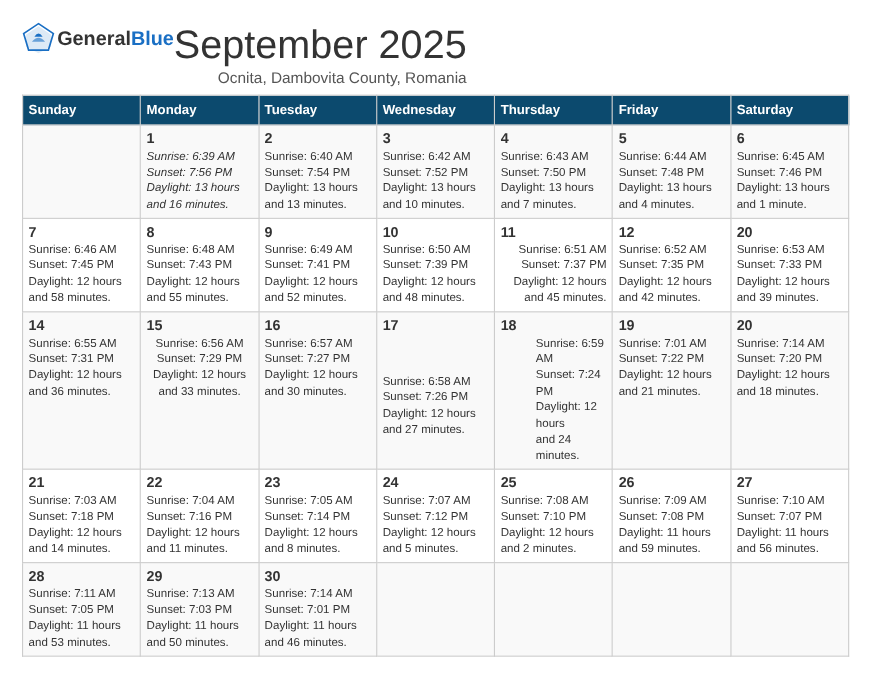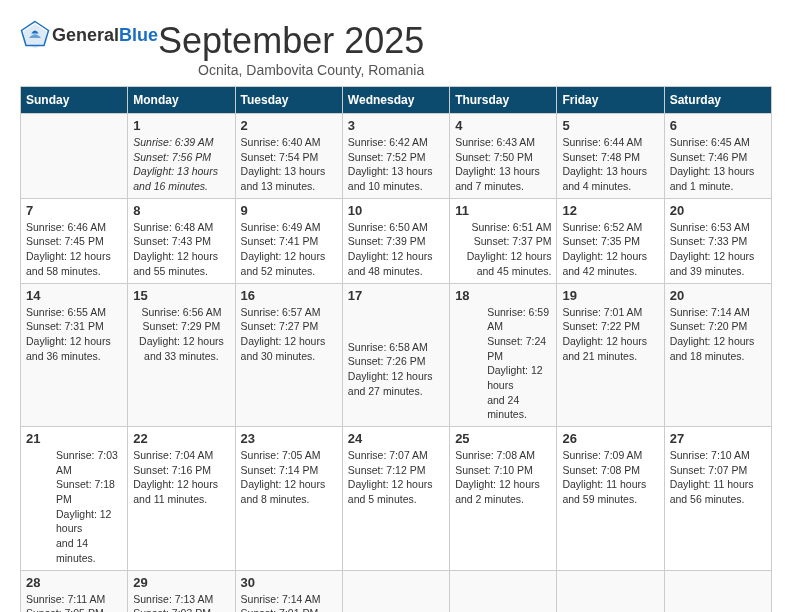--- a/index.html
+++ b/index.html
@@ -265,21 +265,21 @@
           <span class="day-number">20</span>
           <div class="day-info" style="white-space: pre-line;">Sunrise: 7:14 AM
 Sunset: 7:20 PM
 Daylight: 12 hours
 and 18 minutes.</div>
         </td>
       </tr>
       <tr>
         <td>
           <span class="day-number">21</span>
-          <div class="day-info" style="white-space: pre-line; margin-left: 30px;">Sunrise: 7:03 AM
+          <div class="day-info" style="white-space: pre-line;">Sunrise: 7:03 AM
 Sunset: 7:18 PM
 Daylight: 12 hours
 and 14 minutes.</div>
         </td>
         <td>
           <span class="day-number">22</span>
           <div class="day-info" style="white-space: pre-line;">Sunrise: 7:04 AM
 Sunset: 7:16 PM
 Daylight: 12 hours
 and 11 minutes.</div>

